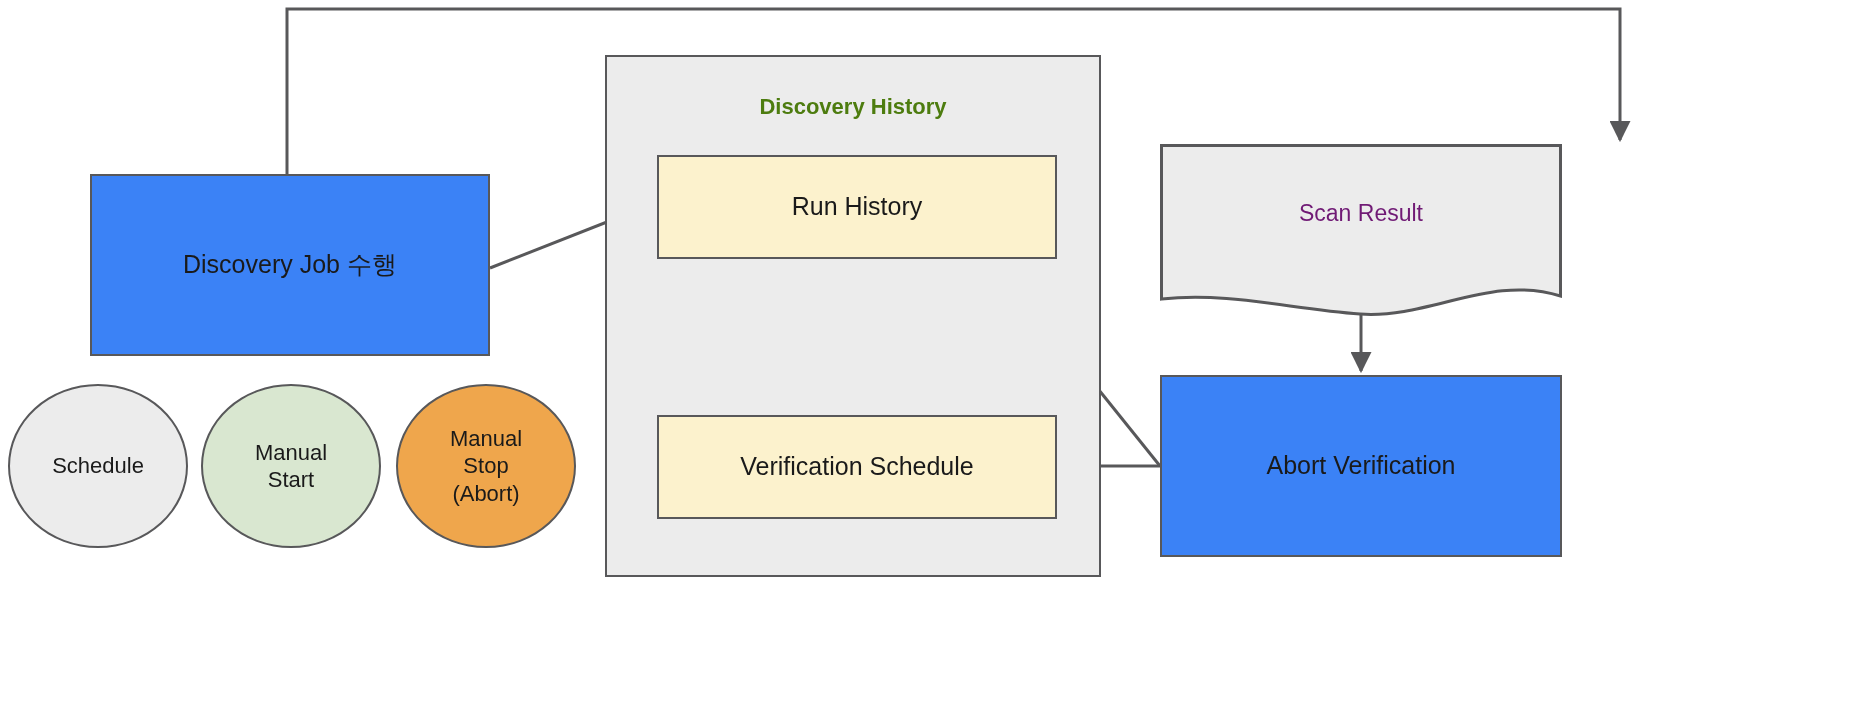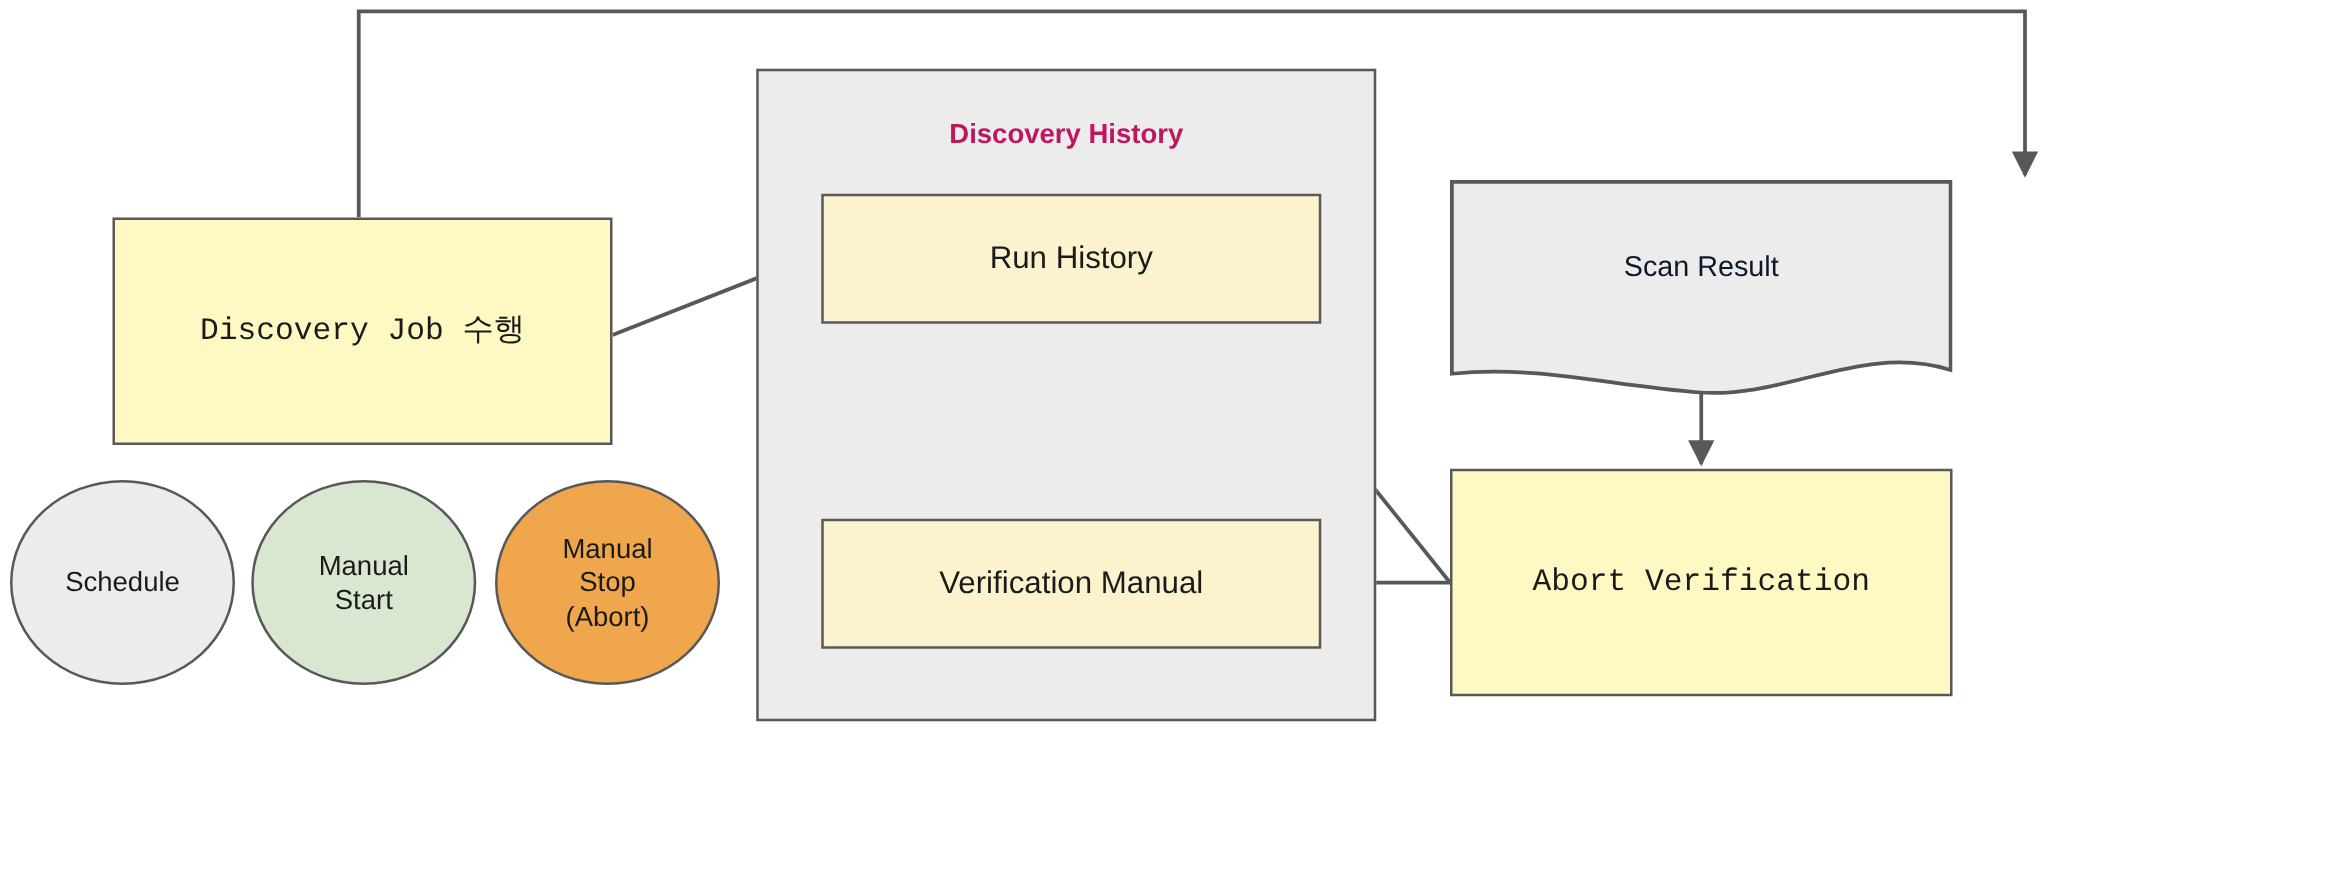--- a/index.html
+++ b/index.html
@@ -23,21 +23,21 @@
     align-items:center;
     justify-content:center;
     text-align:center;
     color:#1a1a1a;
     line-height:1.25;
     white-space:pre-line;
   }
   .rect{
     border:2px solid #58585a;
   }
-  .blue{ background:#fef9c3;font-family:Liberation Mono, monospace; }
+  .blue{ background:#3b82f6; }
   .gray{ background:#ececec; }
   .yellow{ background:#fcf2cd; }
   .green{ background:#d9e7d0; }
   .orange{ background:#efa64c; }
   .circle{
     border:2px solid #58585a;
     border-radius:50%;
   }
 
   
@@ -62,42 +62,42 @@
   #discovery-history-container{
     left:605px; top:55px; width:496px; height:522px;
     display:block;
   }
   #discovery-history-title{
     position:absolute;
     left:0; right:0; top:36px;
     text-align:center;
     font-size:22px;
     font-weight:bold;
-    color:#be185d;
+    color:#4d7c0f;
   }
   .hist-box{
     position:absolute;
     left:50px; width:400px; height:104px;
     font-size:25px;
   }
   #run-history{ top:98px; }
   #detection-history{ top:228px; }
   #verification-history{ top:358px; }
 
   #scan-result-wrap{
     position:absolute;
     left:1160px; top:144px; width:402px; height:172px;
   }
   #scan-result-wrap svg{ position:absolute; left:0; top:0; }
   #scan-result-label{
     position:absolute;
     left:0; right:0; top:56px;
     text-align:center;
     font-size:23px;
-    color:#0f172a;
+    color:#701a75;
   }
 
   #result-verification{
     left:1160px; top:375px; width:402px; height:182px;
     font-size:25px;
   }
 
   
   #connectors{
     position:absolute;
@@ -151,21 +151,21 @@
   <div class="node rect gray" id="discovery-history-container">
 
     <div id="discovery-history-title">Discovery History</div>
 
     <div class="node rect yellow hist-box" id="run-history">
       <span>Run History</span>
     </div>
 
 
     <div class="node rect yellow hist-box" id="verification-history">
-      <span>Verification Manual</span>
+      <span>Verification Schedule</span>
     </div>
   </div>
 
   <div id="scan-result-wrap">
     <svg width="402" height="172" viewBox="0 0 402 172" xmlns="http://www.w3.org/2000/svg">
       <path d="M 1.5 1.5 L 400.5 1.5 L 400.5 152 C 330 130 270 175 200 170 C 130 165 70 148 1.5 155 Z" fill="#ececec" stroke="#58585a" stroke-width="3" stroke-linejoin="miter"></path>
     </svg>
     <div id="scan-result-label">Scan Result</div>
   </div>
 

